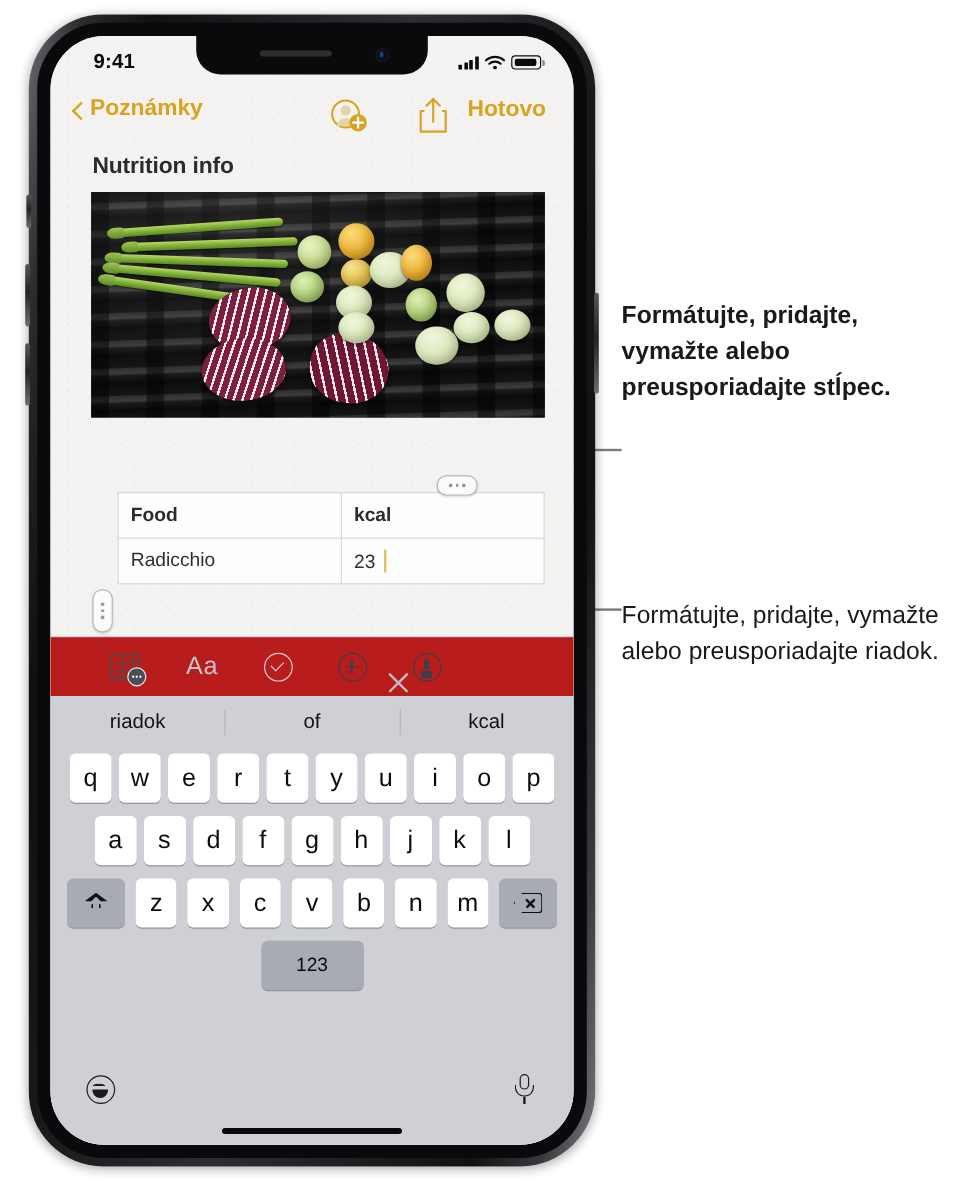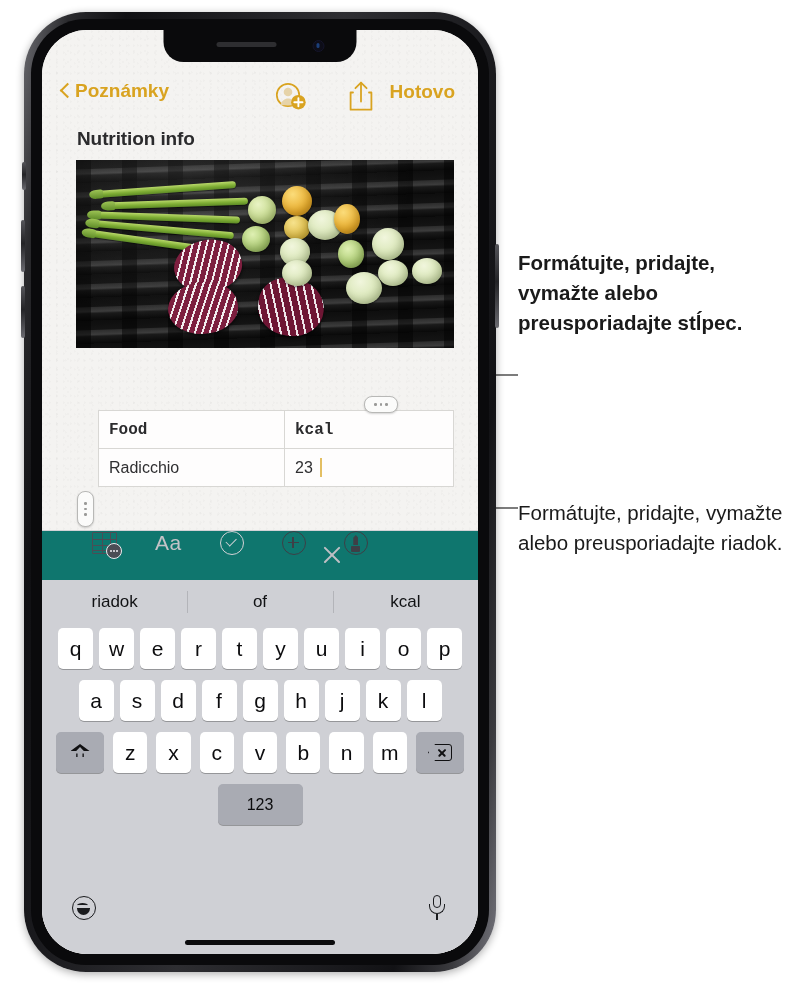--- a/index.html
+++ b/index.html
@@ -174,21 +174,21 @@
     position: absolute;
     left: 0; right: 0;
     top: 44px;
     height: 46px;
   }
   .nav-back {
     position: absolute;
     left: 18px;
     top: 6px;
     display: flex;
-    align-items: center;
+    align-items: flex-end;
     gap: 4px;
     color: #d9a320;
     font-size: 19px;
     font-weight: bold;
     white-space: nowrap;
   }
   .chev {
     width: 11px; height: 19px;
     position: relative;
     flex: none;
@@ -352,41 +352,41 @@
   }
   .note-table td {
     border: 1px solid #d8d7d4;
     height: 37px;
     padding: 0 0 0 10px;
     font-size: 16px;
     color: #2f2f31;
     vertical-align: middle;
     background: rgba(255,255,255,0.5);
   }
-  .note-table td.hdr { font-weight: bold; color: #2b2b2d; font-family: Liberation Mono, monospace; }
+  .note-table td.hdr { font-weight: bold; color: #2b2b2d; }
   .note-table col.c1 { width: 186px; }
   .caret {
     display:inline-block;
     width: 2.4px;
     height: 19px;
     background: #e3bf63;
     vertical-align: -4px;
     margin-left: 7px;
   }
 
   
   .fmt-bar {
     position: absolute;
     left: 0; right: 0;
     top: 500px;
     height: 50px;
-    background: #0f766e;
+    background: #b91c1c;
     border-top: 1px solid #d3d2d6;
     display: flex;
-    align-items: flex-start;
+    align-items: center;
   }
   .fmt-icons { display:flex; align-items:center; gap: 38px; margin-left: 50px; }
   .fmt-close { position: absolute; right: 47px; top: 13px; }
 
   .tbl-ic { position: relative; width: 25px; height: 22px; }
   .tbl-ic .grid {
     position:absolute; inset: 0;
     border: 1.6px solid #4b4d55;
     border-radius: 1px;
     background:
@@ -814,20 +814,39 @@
               <span class="mic-ic">
                 <span class="cap"></span>
                   <span class="arc"></span>
                   <span class="stem"></span>
               </span>
               <div class="home-ind"></div>
             </div>
           </div>
         </div>
 
+        <div class="statusbar">
+          <div class="sb-time">9:41</div>
+          <div class="sb-right">
+            <span class="bars">
+                <i></i>
+                <i></i>
+                <i></i>
+                <i></i>
+              </span>
+            <svg width="17" height="12" viewBox="0 0 17 12">
+              <path d="M1 4.2A11.4 11.4 0 0 1 16 4.2" fill="none" stroke="#0b0b0b" stroke-width="1.8" stroke-linecap="round"></path>
+              <path d="M3.8 7.1a7.3 7.3 0 0 1 9.4 0" fill="none" stroke="#0b0b0b" stroke-width="1.8" stroke-linecap="round"></path>
+              <circle cx="8.5" cy="10.3" r="1.6" fill="#0b0b0b"></circle>
+            </svg>
+            <span class="battery">
+                <i></i>
+              </span>
+          </div>
+        </div>
 
         <div class="notch">
           <span class="speaker"></span>
           <span class="frontcam"></span>
         </div>
 
       </div>
     </div>
   </div>
 </div>

